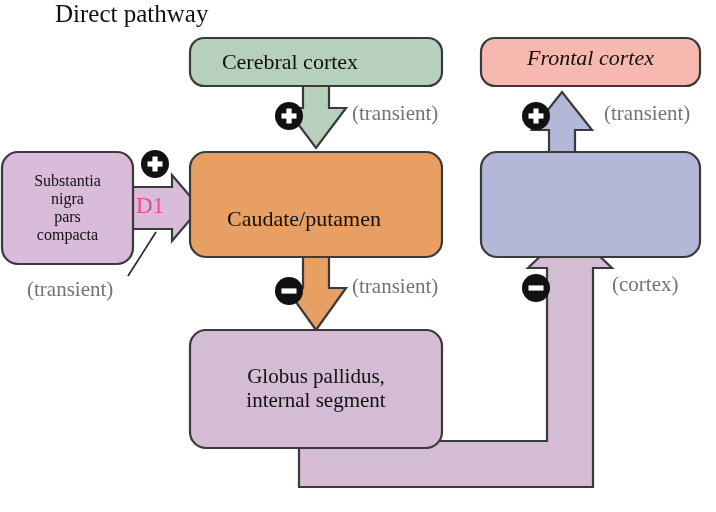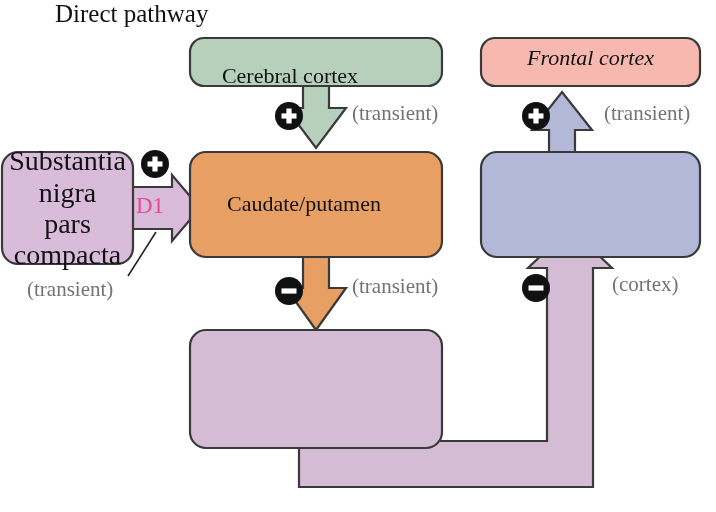--- a/index.html
+++ b/index.html
@@ -151,32 +151,34 @@
 
     <g>
       <circle cx="536" cy="288" r="14" fill="#111111"></circle>
       <rect x="528.5" y="285.4" width="15" height="5.2" fill="#ffffff"></rect>
     </g>
 
   </svg>
 
   <div class="title" style="left:55px;top:0px;font-size:25px;">Direct pathway</div>
 
-  <div class="nodelabel" style="left:190px;top:52px;width:200px;height:48px;font-size:22px;">Cerebral cortex</div>
+  <div class="nodelabel" style="left:190px;top:38px;width:200px;height:48px;font-size:22px;">Cerebral cortex</div>
 
   <div class="nodelabel" style="left:481px;top:38px;width:219px;height:40px;font-size:22px;font-style:italic;">Frontal cortex</div>
 
-  <div class="nodelabel" style="left:2px;top:152px;width:131px;height:112px;font-size:28px;">Substantia
+  <div class="nodelabel" style="left:2px;top:152px;width:131px;height:112px;font-size:16px;">Substantia
 nigra
 pars
 compacta</div>
 
-  <div class="nodelabel" style="left:190px;top:152px;width:228px;height:105px;font-size:22px;">Caudate/putamen</div>
+  <div class="nodelabel" style="left:190px;top:167px;width:228px;height:105px;font-size:22px;">Caudate/putamen</div>
 
 
+  <div class="nodelabel" style="left:190px;top:330px;width:252px;height:118px;font-size:21px;">Globus pallidus,
+internal segment</div>
 
   <div class="d1lbl" style="left:136px;top:193px;font-size:23px;">D1</div>
 
   <div class="annot" style="left:352px;top:101px;font-size:21px;">(transient)</div>
 
   <div class="annot" style="left:352px;top:274px;font-size:21px;">(transient)</div>
 
   <div class="annot" style="left:27px;top:277px;font-size:21px;">(transient)</div>
 
   <div class="annot" style="left:604px;top:101px;font-size:21px;">(transient)</div>

